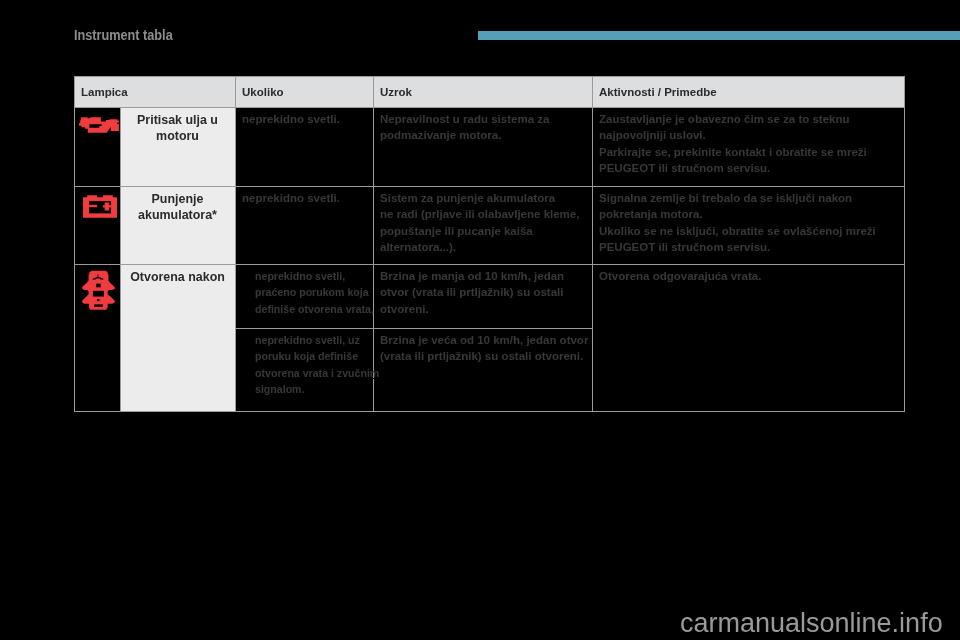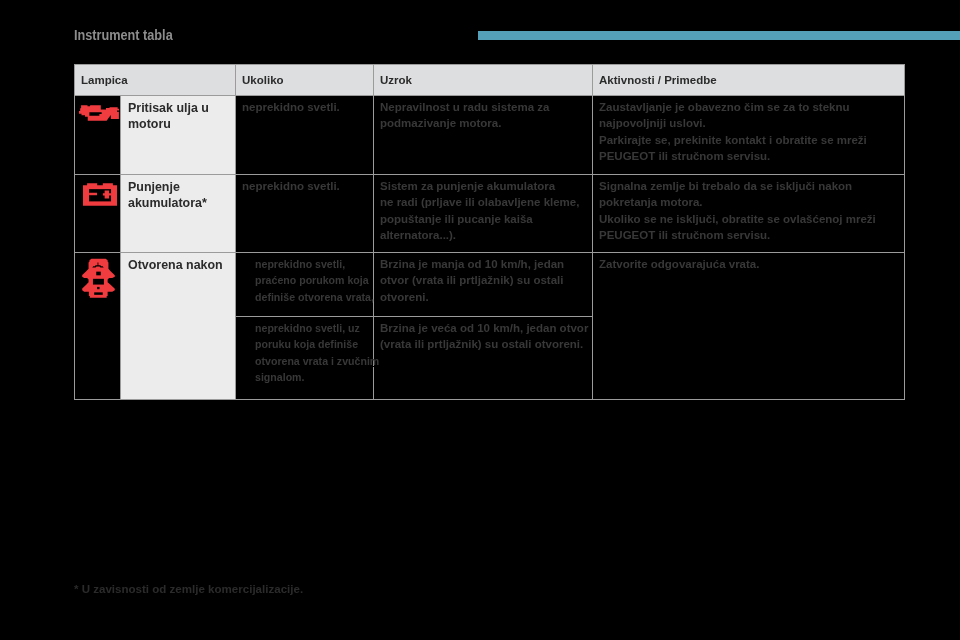--- a/index.html
+++ b/index.html
@@ -6,28 +6,28 @@
   body{width:960px;height:640px;background:#000;overflow:hidden;
        font-family:"Liberation Sans", sans-serif;-webkit-font-smoothing:antialiased;text-rendering:optimizeLegibility;}
   .page{position:relative;width:764px;height:640px;transform:translateZ(0);}
 
   
   .chapter-title{position:absolute;left:74px;top:27.5px;font-size:14.5px;font-weight:bold;
        color:#8d8d8d;letter-spacing:0;line-height:15px;transform:scaleX(0.875);transform-origin:left top;}
   .blue-bar{position:absolute;left:478px;top:31px;width:482px;height:9px;background:#54a0b8;}
 
   
-  .tbl{position:absolute;left:74px;top:64px;width:830px;border-collapse:collapse;
+  .tbl{position:absolute;left:74px;top:76px;width:830px;border-collapse:collapse;
        table-layout:fixed;border-radius:11px;}
   .tbl td,.tbl th{border:1px solid #9b9b9b;padding:0;vertical-align:top;}
     .tbl thead th{background:#dcdee0;height:31px;box-sizing:border-box;font-size:11.5px;font-weight:bold;color:#2b2b2b;
         text-align:left;padding:9px 0 0 6px;vertical-align:top;line-height:12px;}
   .dark{background:#000;text-decoration:underline;}
   .dark .cell{color:#383838;}
-  .light{background:#ececec;}
+  .light{background:#ececec;text-align:center;}
   .cell{padding:3px 2px 5px 6px;font-size:11.5px;line-height:16.3px;font-weight:bold;
         white-space:pre;}
   .cell.state{font-size:10.6px;padding-left:19px;}
   .cellname{padding:0px 8px 5px 7px;position:relative;top:4px;font-size:12.45px;line-height:16.1px;font-weight:bold;color:#2b2b2b;white-space:pre-line;}
   .iconcell{background:#000;text-align:center;vertical-align:top;padding:0;position:relative;}
   .iconcell svg{display:block;margin:0 auto;}
 
   .footnote{position:absolute;left:74px;top:583px;font-size:11.55px;font-weight:bold;color:#2b2b2b;line-height:12px;}
   .pagenum{position:absolute;left:25px;top:640px;font-size:13px;font-weight:bold;color:#15803d;line-height:16px;}
   .watermark{position:absolute;left:680px;top:609px;font-size:27px;color:#9a9a9a;
@@ -132,34 +132,34 @@
           <div class="cell state">neprekidno svetli,
 praćeno porukom koja
 definiše otvorena vrata,</div>
           </td>
         <td class="dark">
           <div class="cell">Brzina je manja od 10 km/h, jedan
 otvor (vrata ili prtljažnik) su ostali
 otvoreni.</div>
           </td>
         <td class="dark" rowspan="2">
-          <div class="cell">Zatvorite odgovarajuća vrata.</div>
+          <div class="cell">Otvorena odgovarajuća vrata.</div>
           </td>
       </tr>
       <tr style="height:83px">
         <td class="dark">
           <div class="cell state">neprekidno svetli, uz
 poruku koja definiše
 otvorena vrata i zvučnim
 signalom.</div>
           </td>
         <td class="dark">
           <div class="cell">Brzina je veća od 10 km/h, jedan otvor
 (vrata ili prtljažnik) su ostali otvoreni.</div>
           </td>
       </tr>
     </tbody>
   </table>
 
-  <div class="footnote">* U zavisnosti od zemlje komercijalizacije.</div>
   <div class="pagenum">26</div>
+  <div class="watermark">carmanualsonline.info</div>
 
 </div>
 
 </body></html>

